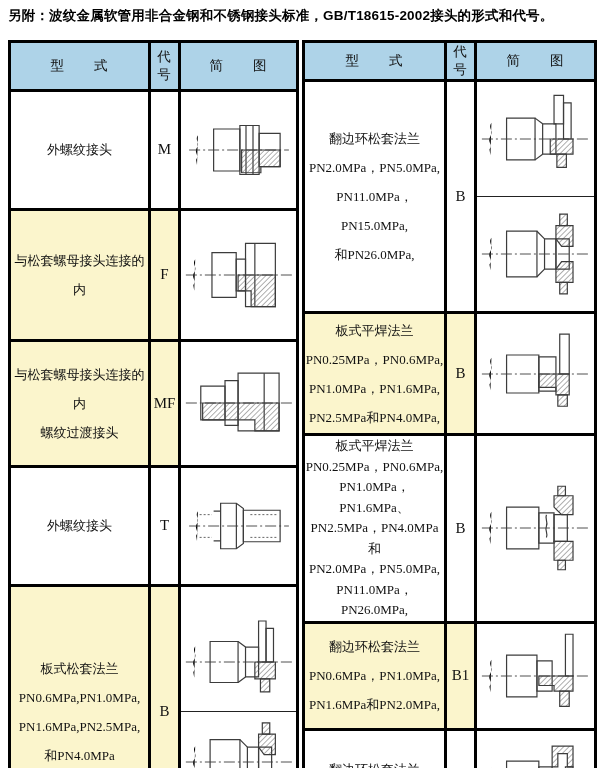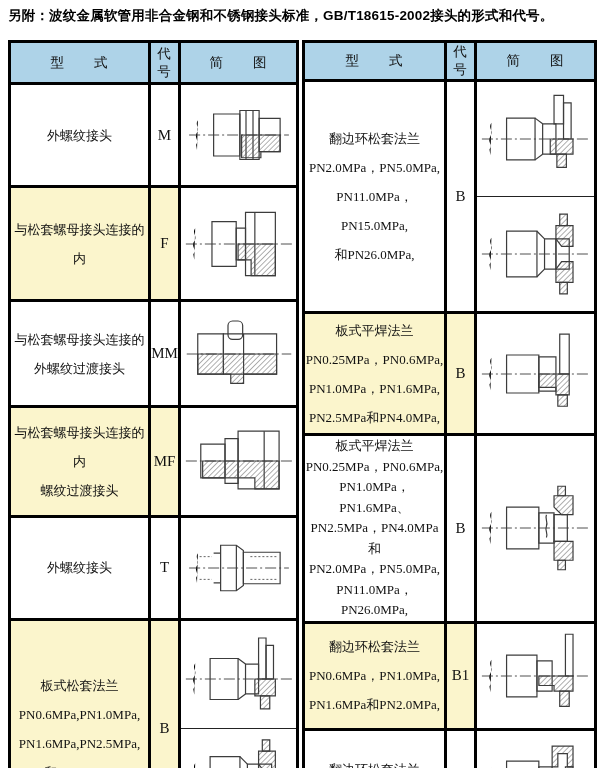--- a/index.html
+++ b/index.html
@@ -98,35 +98,20 @@
           <rect x="30" y="24" width="26" height="48"></rect>
           <rect x="56" y="31" width="10" height="34"></rect>
           <rect x="66" y="14" width="32" height="68"></rect>
           <line x1="76" y1="14" x2="76" y2="82"></line>
           <polygon class="h" points="58,48 98,48 98,82 72,82 72,65 58,65"></polygon>
           <line class="cl" x1="2" y1="48" x2="116" y2="48"></line>
         </svg>
       </td>
     </tr>
 
-    <tr style="height:98px">
-      <td class="type">与松套螺母接头连接的
-外螺纹过渡接头</td>
-      <td class="code">MM</td>
-      <td class="dgm">
-        <svg class="dg" width="110" height="88" viewBox="0 0 118 96">
-          <rect x="14" y="26" width="28" height="44"></rect>
-          <rect x="42" y="26" width="58" height="44"></rect>
-          <line x1="64" y1="26" x2="64" y2="70"></line>
-          <rect x="47" y="12" width="16" height="20" rx="5"></rect>
-          <polygon class="h" points="14,48 100,48 100,70 64,70 64,80 50,80 50,70 14,70"></polygon>
-          <line class="cl" x1="2" y1="48" x2="116" y2="48"></line>
-        </svg>
-      </td>
-    </tr>
 
     <tr style="height:101px">
       <td class="type hl">与松套螺母接头连接的内
 螺纹过渡接头</td>
       <td class="code hl">MF</td>
       <td class="dgm">
         <svg class="dg" width="110" height="90" viewBox="0 0 118 96">
           <rect x="18" y="30" width="26" height="36"></rect>
           <rect x="44" y="24" width="14" height="48"></rect>
           <rect x="58" y="16" width="44" height="62"></rect>

